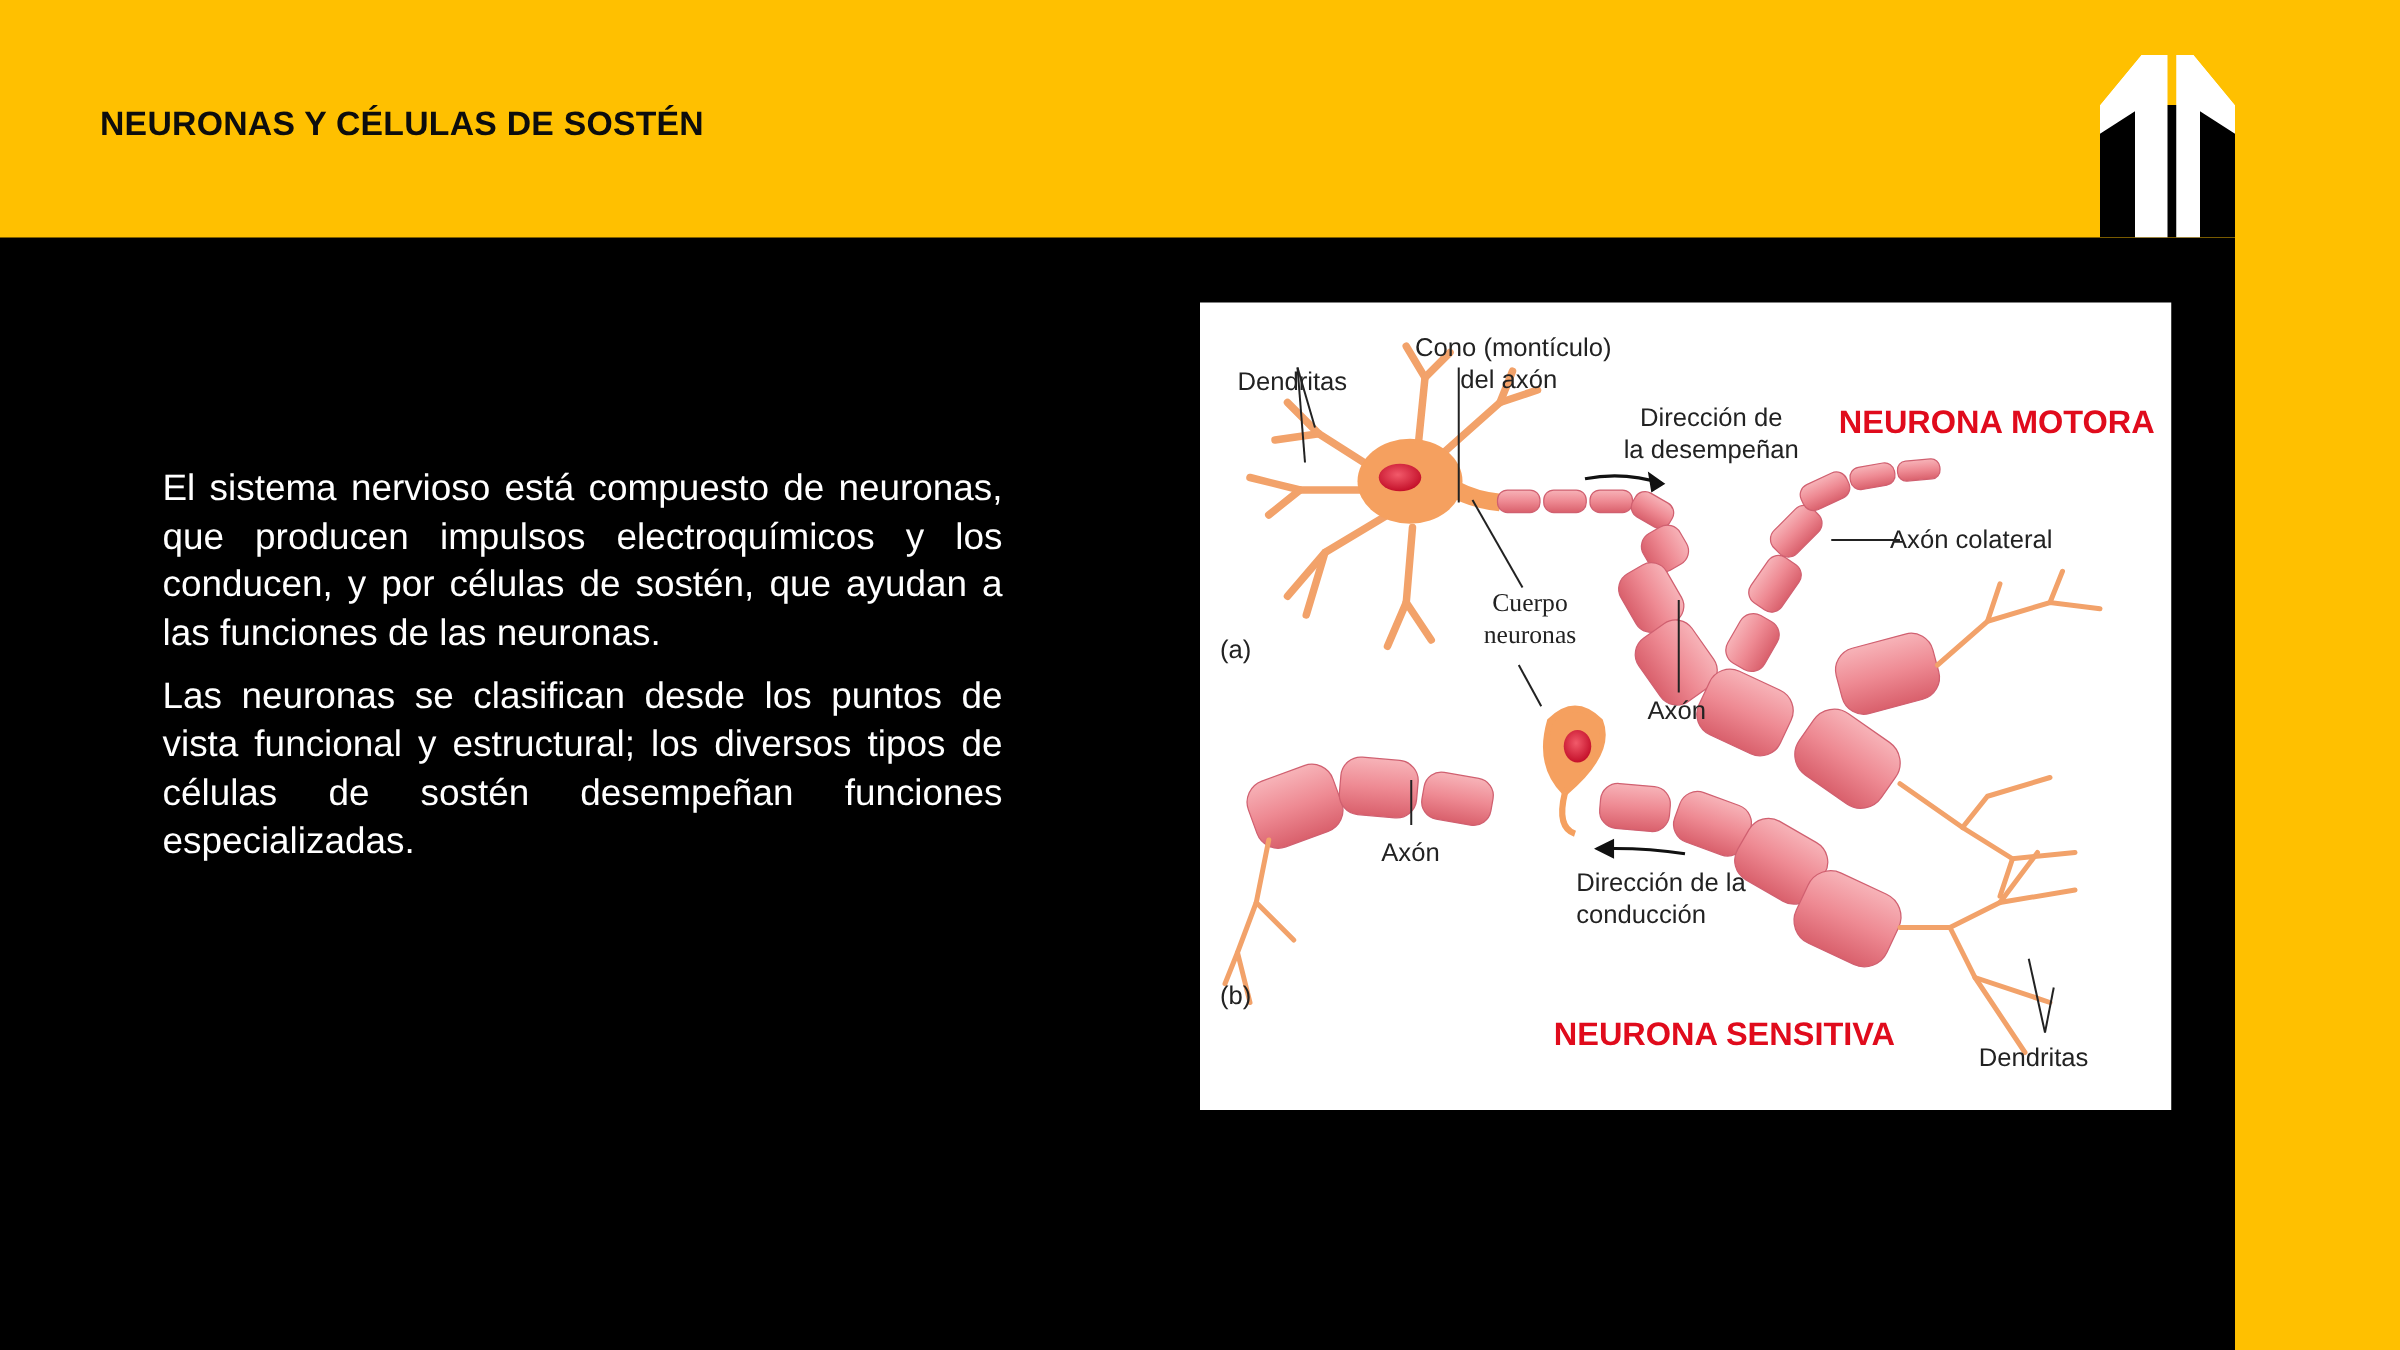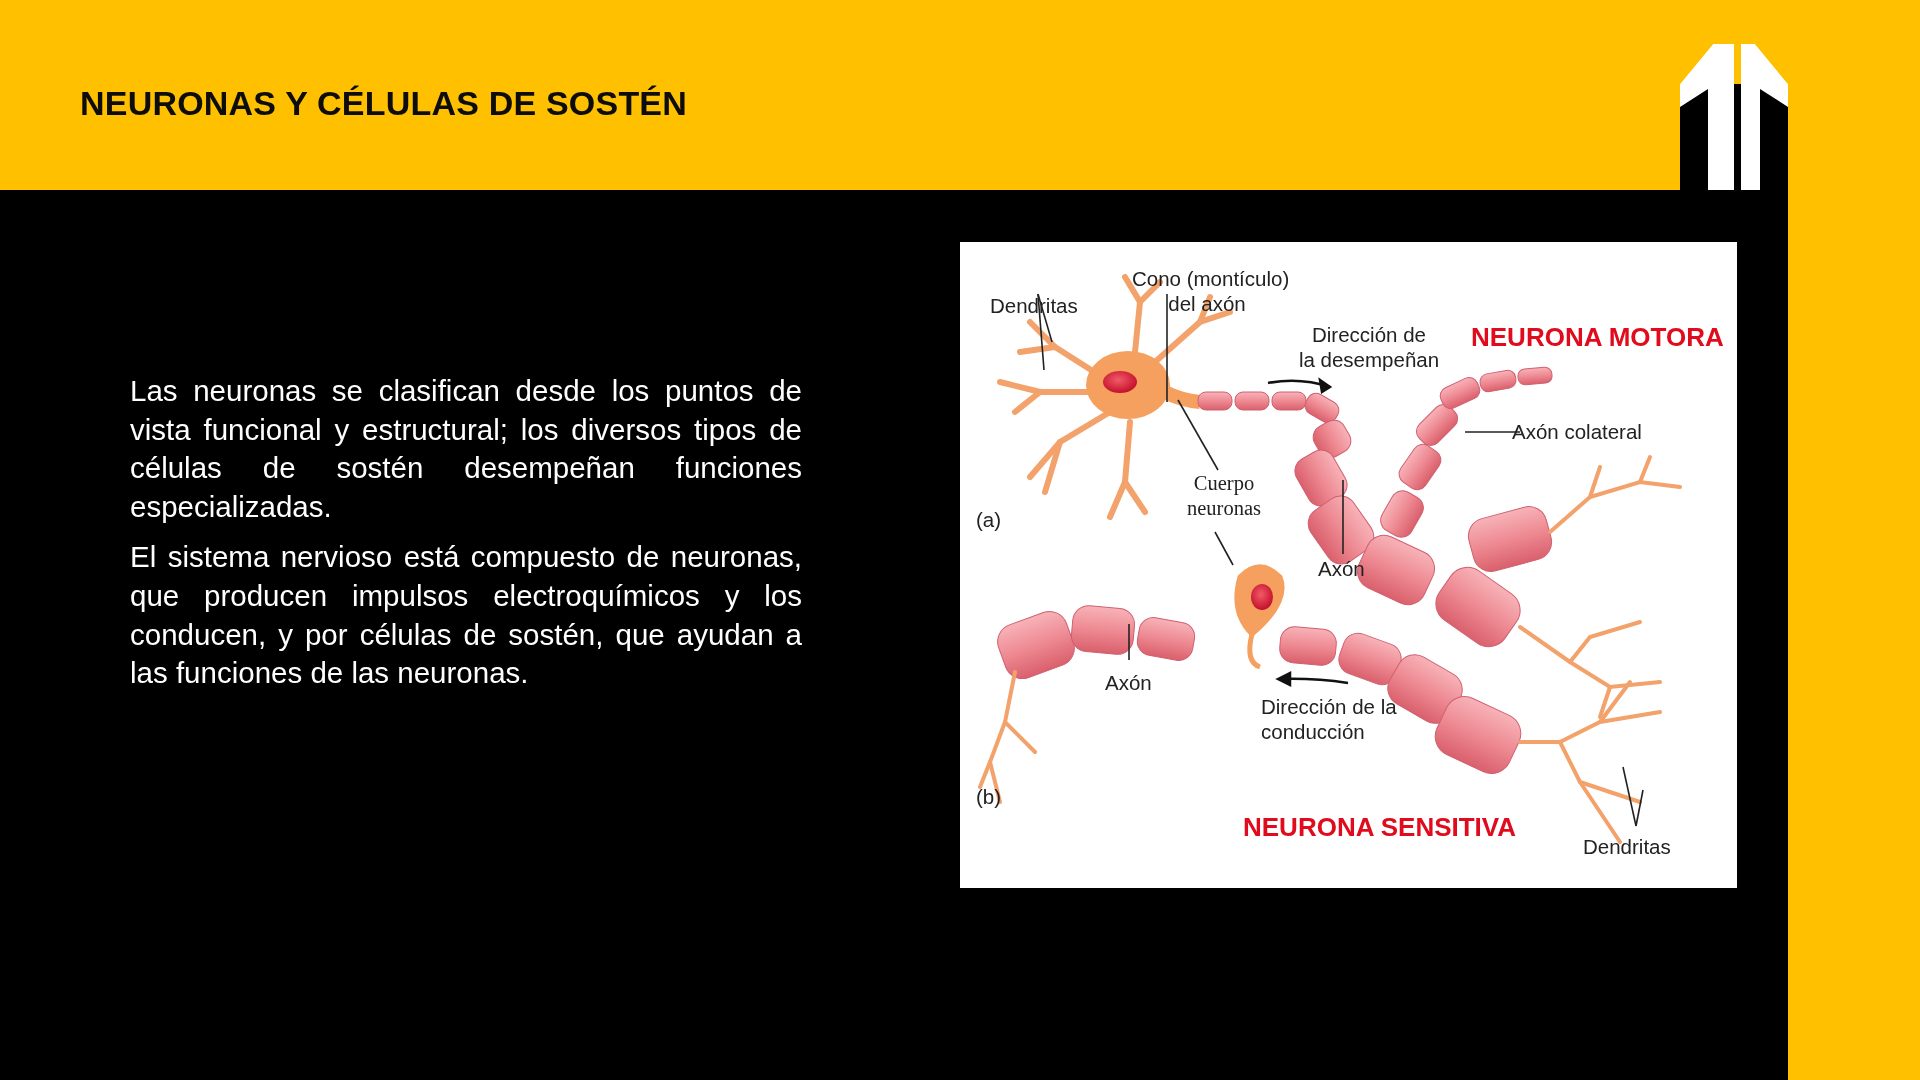--- a/index.html
+++ b/index.html
@@ -12,21 +12,21 @@
     position: absolute; left: 0; top: 0; width: 1920px; height: 190px;
     background: #FFC000;
   }
   .right-strip {
     position: absolute; left: 1788px; top: 0; width: 132px; height: 1080px;
     background: #FFC000;
   }
   .title {
     position: absolute; left: 80px; top: 84px;
     font-family: "Liberation Sans", sans-serif;
-    font-weight: bold; font-size: 34px; color: #0d0d0d; letter-spacing: 0.2px;
+    font-weight: bold; font-size: 27px; color: #0d0d0d; letter-spacing: 0.2px;
   }
   .logo {
     position: absolute; left: 1680px; top: 44px; width: 108px; height: 146px;
   }
   .body-text {
     position: absolute; left: 130px; top: 372px; width: 672px;
     color: #ffffff; font-size: 29.5px; line-height: 38.6px;
     text-align: justify;
   }
   .body-text p { margin: 0 0 12px 0; }
@@ -57,22 +57,22 @@
   <rect x="0" y="0" width="108" height="146" fill="#FFC000"></rect>
   <polygon points="0,146 0,60 0,40 0,146" fill="#000"></polygon>
   <rect x="0" y="40" width="108" height="106" fill="#000"></rect>
   <polygon points="0,40 0,63 28,45 28,146 54,146 54,0 33,0" fill="#fff"></polygon>
   <polygon points="108,40 108,63 80,45 80,146 61,146 61,0 75,0" fill="#fff"></polygon>
   <polygon points="0,0 33,0 0,40" fill="#FFC000"></polygon>
   <polygon points="108,0 75,0 108,40" fill="#FFC000"></polygon>
 </svg>
 
 <div class="body-text">
+  <p>El sistema nervioso está compuesto de neuronas, que producen impulsos electroquímicos y los conducen, y por células de sostén, que ayudan a las funciones de las neuronas.</p>
   <p>Las neuronas se clasifican desde los puntos de vista funcional y estructural; los diversos tipos de células de sostén desempeñan funciones especializadas.</p>
-  <p>El sistema nervioso está compuesto de neuronas, que producen impulsos electroquímicos y los conducen, y por células de sostén, que ayudan a las funciones de las neuronas.</p>
 </div>
 
 <div class="figure">
   <svg width="777" height="646" viewBox="0 0 777 646">
     <defs>
       <linearGradient id="seg" x1="0" y1="0" x2="0" y2="1">
         <stop offset="0" stop-color="#f7b3b8"></stop>
         <stop offset="0.5" stop-color="#ee8a93"></stop>
         <stop offset="1" stop-color="#d9606c"></stop>
       </linearGradient>

